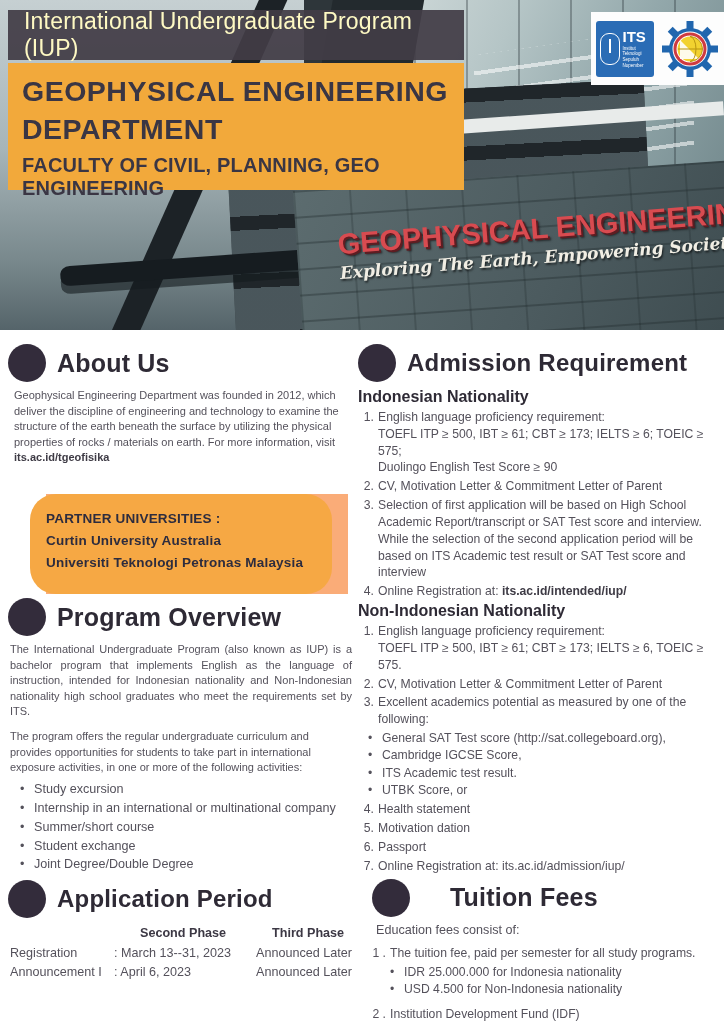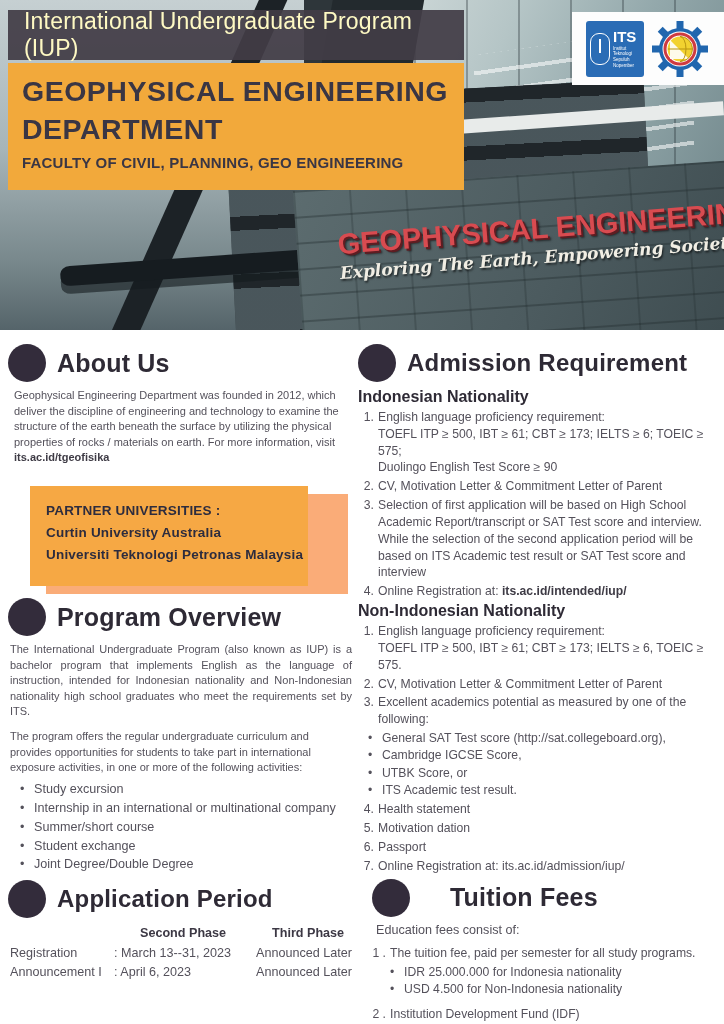--- a/index.html
+++ b/index.html
@@ -36,23 +36,23 @@
        text-shadow:2px 2px 0 #5e1d22,3px 3px 2px rgba(0,0,0,.5);white-space:nowrap;}
   .sign-sub{margin-top:2px;font-family:"DejaVu Serif","Liberation Serif",serif;font-style:italic;font-weight:bold;
        font-size:17px;color:#f1eee4;text-shadow:1px 2px 2px rgba(0,0,0,.6);white-space:nowrap;}
 
   .program-badge{position:absolute;left:8px;top:10px;width:456px;height:50px;background:rgba(66,60,70,.93);
        display:flex;align-items:center;padding-left:16px;box-sizing:border-box;}
   .program-badge span{color:#fef9c3;font-size:23px;letter-spacing:.2px;}
   .title-box{position:absolute;left:8px;top:63px;width:456px;height:127px;background:var(--accent,#f2a93b);
        padding:10px 14px;box-sizing:border-box;}
   .title-line{font-weight:bold;color:#3a3644;font-size:28.5px;letter-spacing:.5px;line-height:1.32;}
-  .subtitle{font-weight:bold;color:#3a3644;font-size:15px;margin-top:6px;letter-spacing:.2px;}
-
-  .logo-card{position:absolute;right:0;top:12px;width:152px;height:73px;background:#fdfdfd;
+  .subtitle{font-weight:bold;color:#3a3644;font-size:20px;margin-top:6px;letter-spacing:.2px;}
+
+  .logo-card{position:absolute;right:0;top:12px;width:133px;height:73px;background:#fdfdfd;
        display:flex;align-items:center;justify-content:center;gap:6px;}
   .its-logo{width:58px;height:56px;background:#2a6cb5;border-radius:3px;position:relative;display:flex;align-items:center;padding-left:4px;box-sizing:border-box;}
   .its-emblem{width:18px;height:30px;border:1.5px solid #fff;border-radius:9px;position:relative;flex:0 0 auto;}
   .its-emblem::after{content:"";position:absolute;left:50%;top:5px;width:2px;height:14px;background:#fff;transform:translateX(-50%);}
   .its-texts{margin-left:3px;color:#fff;}
   .its-abbr{font-weight:bold;font-size:15px;line-height:1;}
   .its-name{font-size:4.5px;line-height:1.25;margin-top:2px;width:30px;}
   .gear-logo{width:60px;height:60px;}
 
   
@@ -65,22 +65,22 @@
   .sec-title{font-weight:bold;color:#2e2a35;font-size:25px;letter-spacing:.2px;}
   .sec-title.small{font-size:24px;}
 
   .body-text{color:var(--body-text,#54515b);font-size:11px;line-height:1.42;}
   .about-p{margin:2px 2px 10px 6px;}
   .link-bold{font-weight:bold;color:#3e3b45;}
 
   .partner-wrap{position:relative;margin:14px 22px 18px 22px;height:100px;}
   .partner-shadow{position:absolute;left:16px;top:14px;right:-16px;bottom:-14px;
        background:var(--partner-shadow,#f99d60);opacity:.85;}
-  .partner-box{position:absolute;left:0;top:6px;width:278px;height:100px;background:var(--partner-box,#f6a844);
-       padding:14px 0 0 16px;box-sizing:border-box;z-index:1;}
+  .partner-box{position:absolute;left:0;top:14px;width:302px;height:100px;background:var(--partner-box,#f6a844);
+       padding:14px 0 0 16px;box-sizing:border-box;z-index:1;border-radius:26px;}
   .partner-box div{font-weight:bold;color:#2d2c3e;font-size:13.5px;line-height:1.62;letter-spacing:.2px;}
 
   .po-p{margin:2px 2px 9px 2px;text-align:justify;}
   .po-p2{margin:0 2px 4px 2px;}
   ul.plain{margin:0 0 6px 0;padding:0;list-style:none;}
   ul.plain li{position:relative;padding-left:26px;color:var(--body-text,#54515b);font-size:12.6px;line-height:1.5;}
   ul.plain li::before{content:"•";position:absolute;left:12px;color:var(--body-text,#54515b);}
 
   .ap-table{margin:2px 0 0 2px;font-size:12.6px;color:var(--body-text,#54515b);}
   .ap-row{display:grid;grid-template-columns:104px 136px 1fr;line-height:1.55;}
@@ -264,22 +264,22 @@
         <span class="num">2.</span>
         <span class="txt">CV, Motivation Letter &amp; Commitment Letter of Parent</span>
       </div>
       <div class="num-item">
         <span class="num">3.</span>
         <span class="txt">Excellent academics potential as measured by one of the following:</span>
       </div>
       <ul class="dots">
         <li>General SAT Test score (http://sat.collegeboard.org),</li>
         <li>Cambridge IGCSE Score,</li>
+        <li>ITS Academic test result.</li>
         <li>UTBK Score, or</li>
-        <li>ITS Academic test result.</li>
       </ul>
       <div class="num-item">
         <span class="num">4.</span>
         <span class="txt">Health statement</span>
       </div>
       <div class="num-item">
         <span class="num">5.</span>
         <span class="txt">Motivation dation</span>
       </div>
       <div class="num-item">

